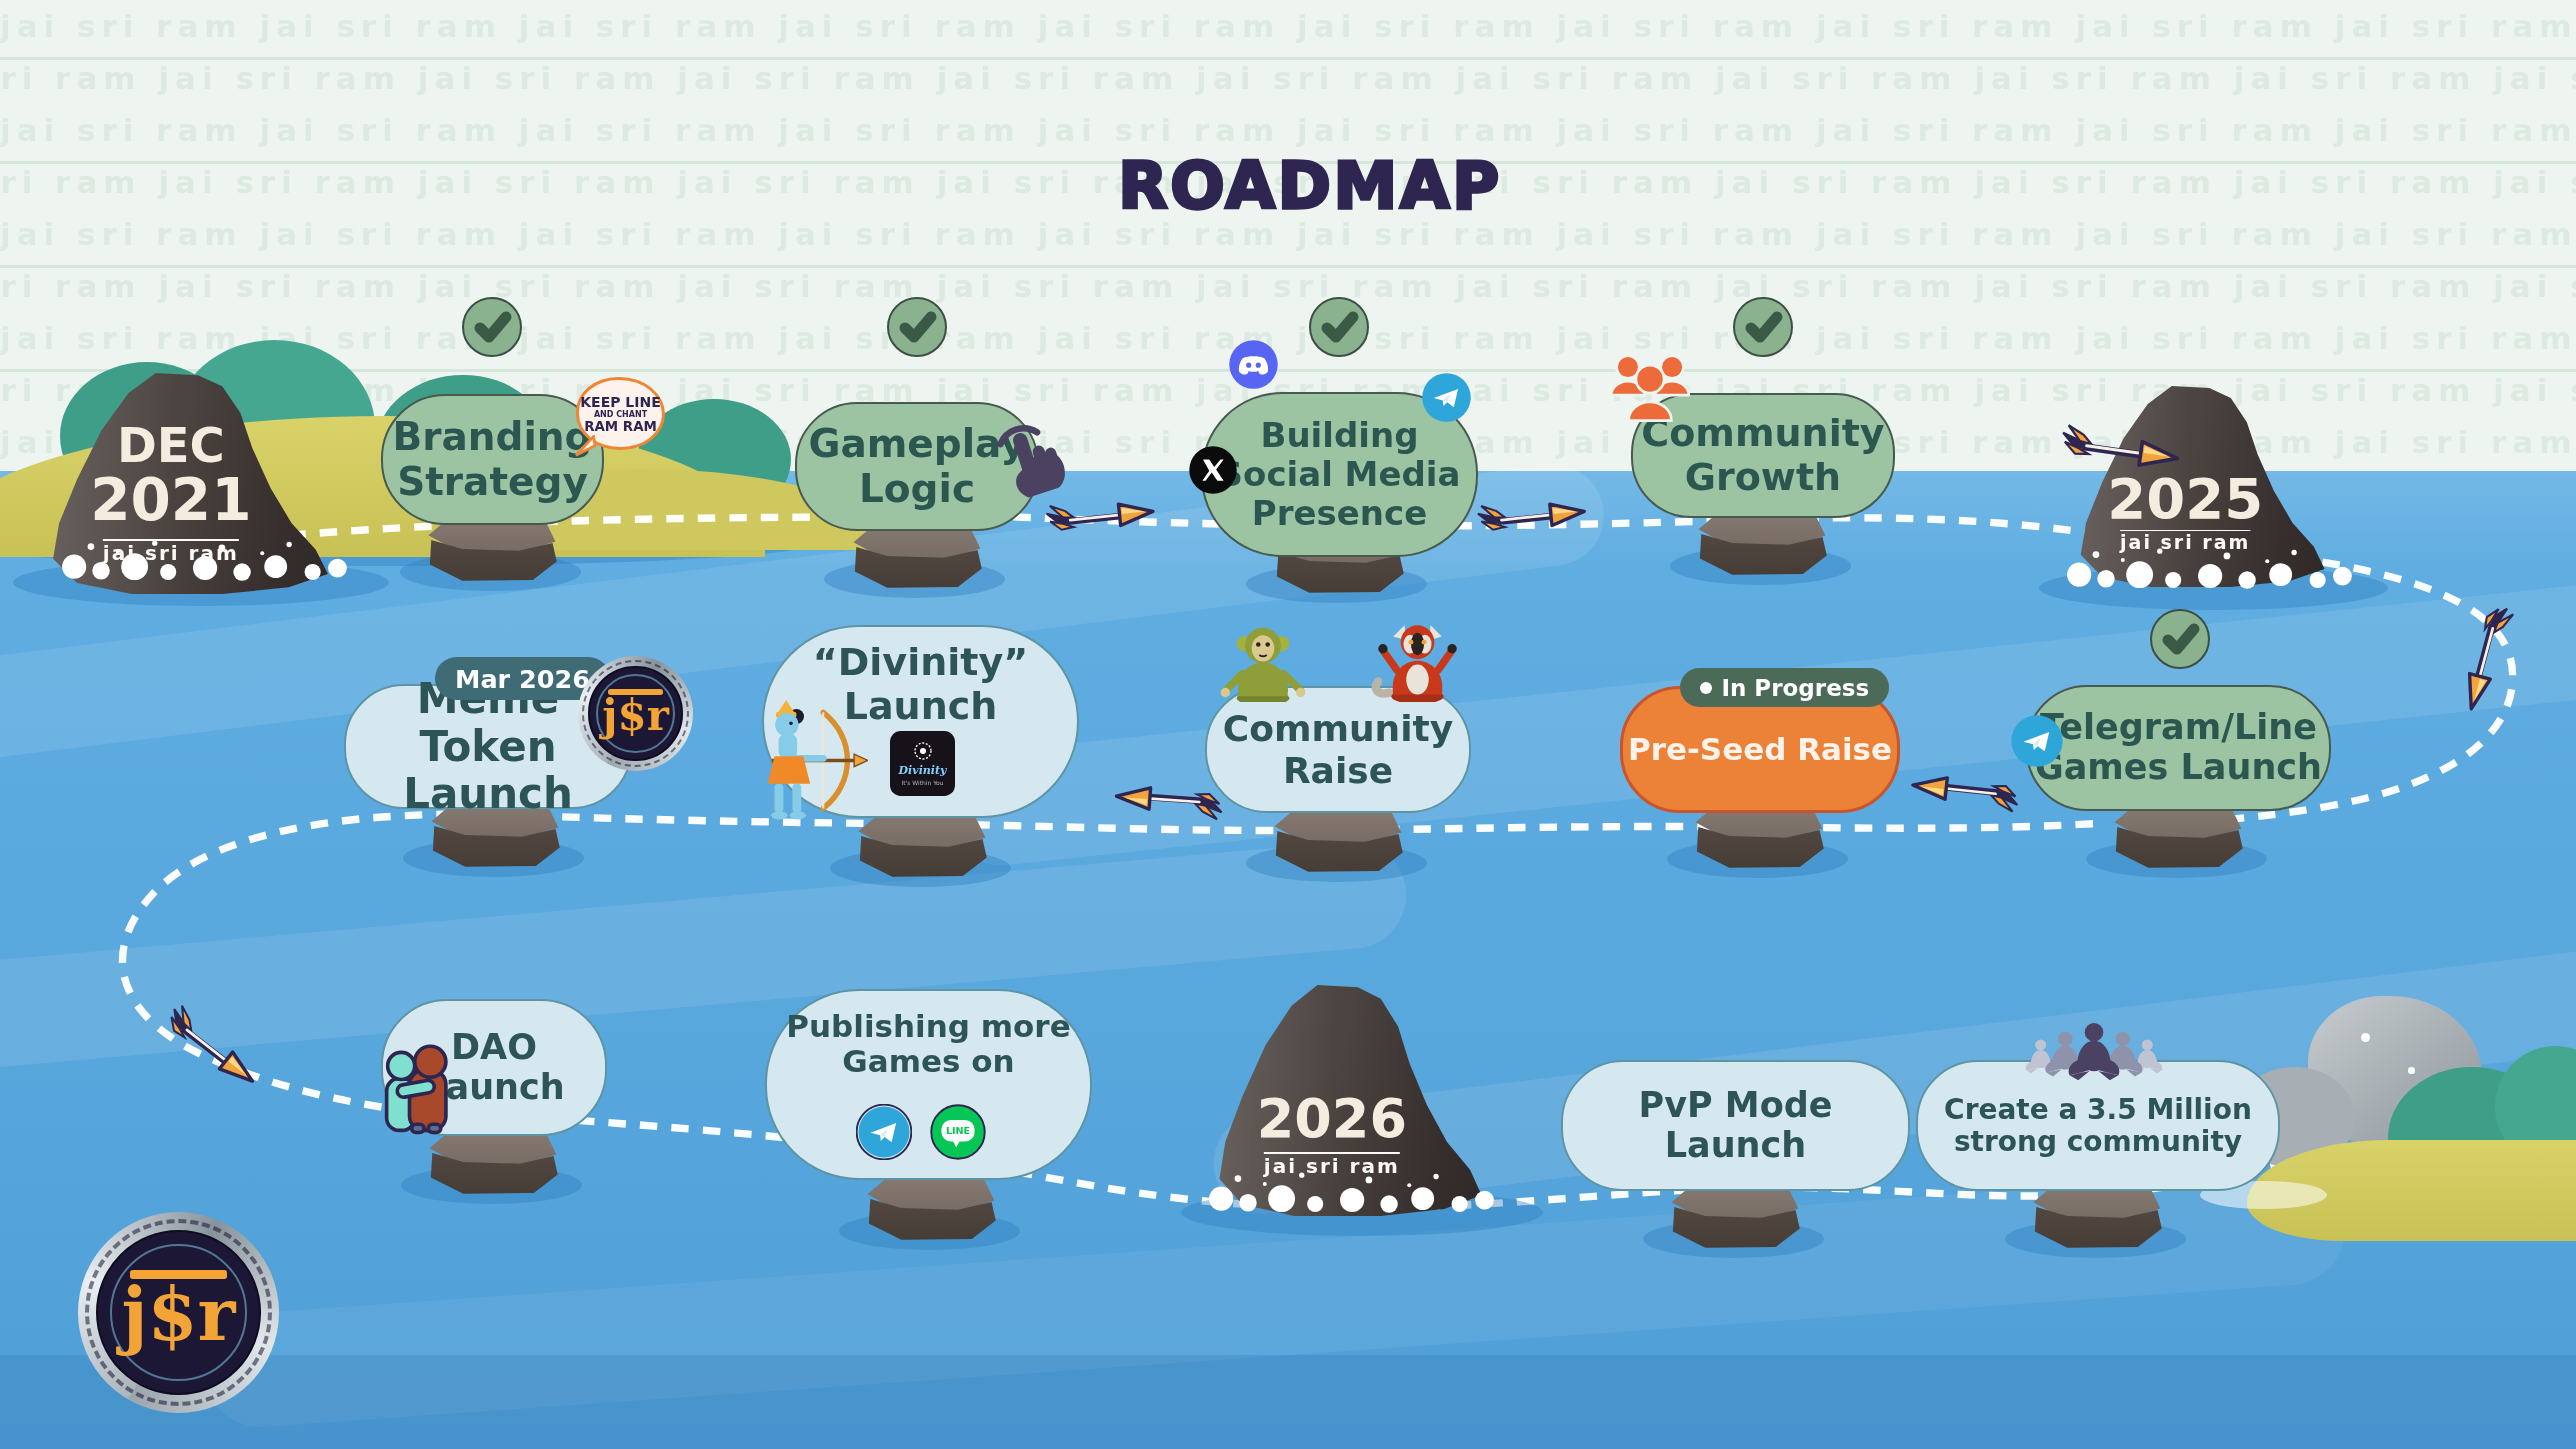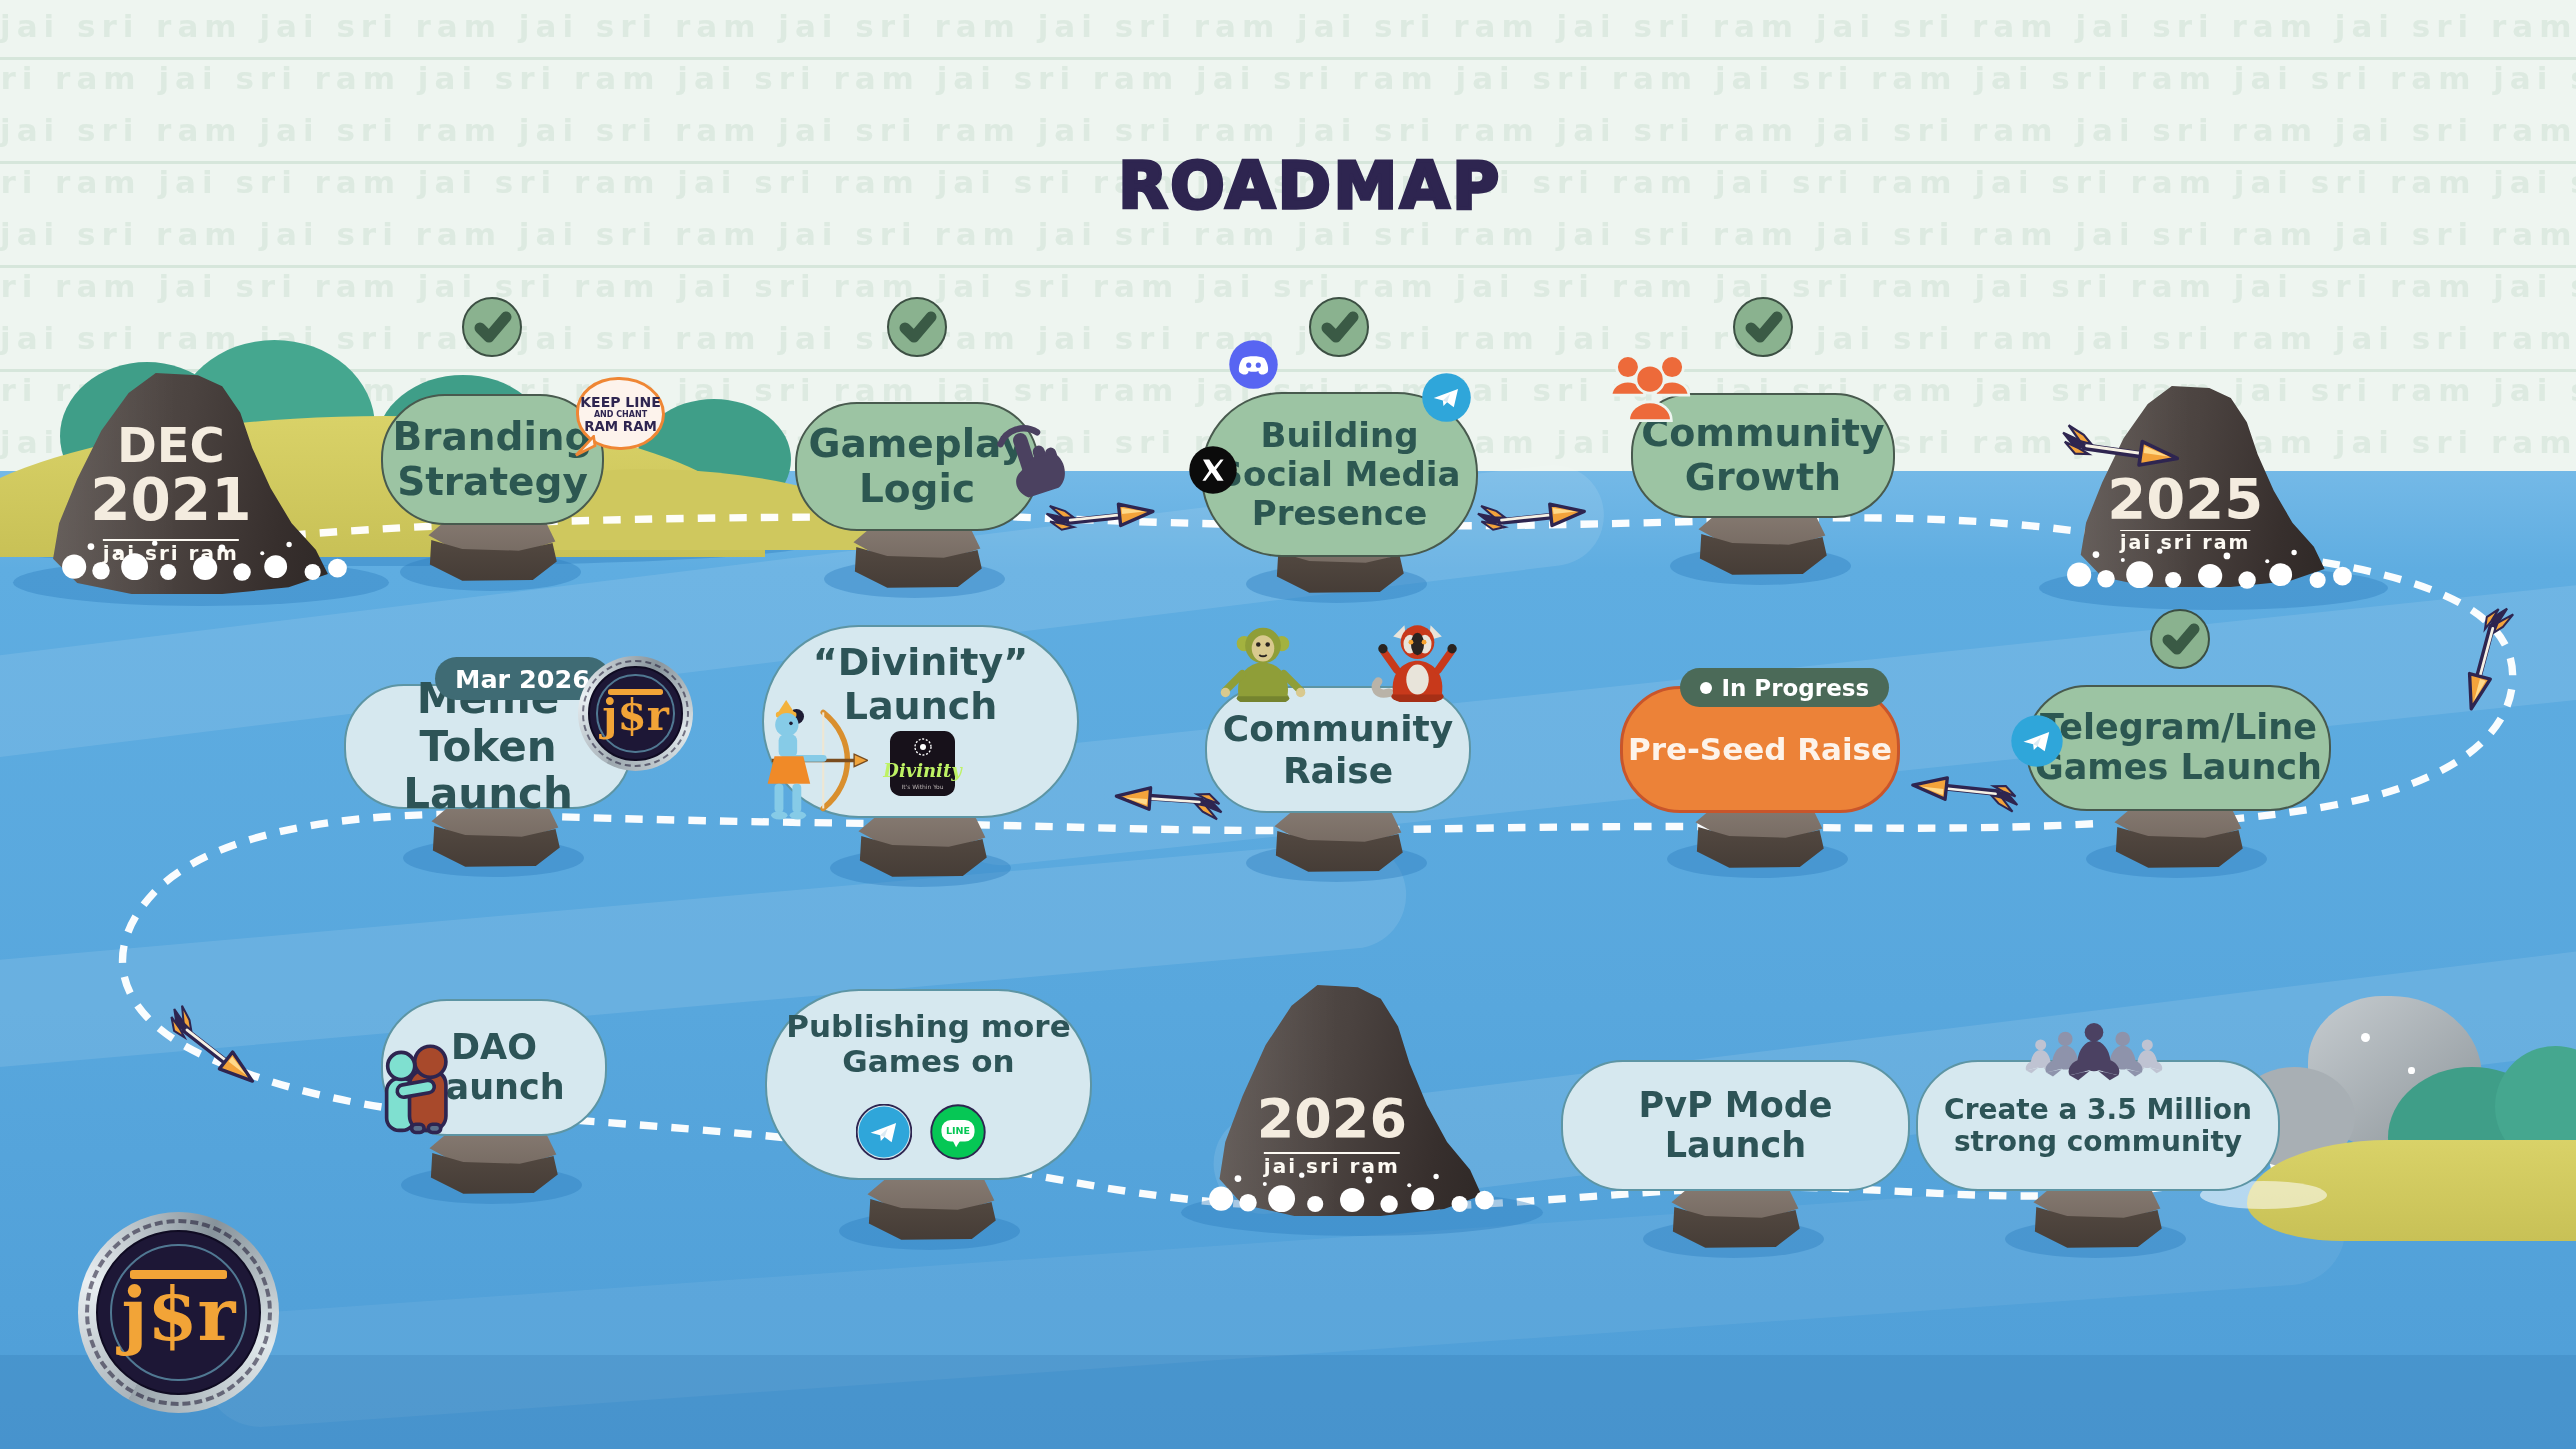--- a/index.html
+++ b/index.html
@@ -59,22 +59,22 @@
   .badge.progress{background:#4b6a58;}
   .badge.date{background:#3f6b74;}
   .badge .dot{width:12px;height:12px;border-radius:50%;background:#fff;}
   
   .speech{position:absolute;background:#fdf3ec;border:3.4px solid #ef8634;border-radius:48% 52% 50% 50%;
           display:flex;flex-direction:column;align-items:center;justify-content:center;
           color:#2e2550;font-weight:800;text-align:center;}
   
   .dtile{position:absolute;background:#17111a;border-radius:10.7px;display:flex;flex-direction:column;
          align-items:center;justify-content:center;gap:2.7px;}
-  .dtile .dname{color:#bef264;font-family:"DejaVu Serif","Liberation Serif",serif;
-         font-style:italic;font-weight:700;font-size:18px;}
+  .dtile .dname{color:#7dd3fc;font-family:"DejaVu Serif","Liberation Serif",serif;
+         font-style:italic;font-weight:700;font-size:11px;}
   .dtile .dtag{color:#b9b2b2;font-size:6px;}
   
   .coin{position:absolute;border-radius:50%;}
   .coin .rim{position:absolute;inset:0;border-radius:50%;
       background:conic-gradient(from 210deg,#aab4bb,#e9eff2 22%,#87939b 48%,#e0e8eb 72%,#9aa5ac 100%);}
   .coin .ticks{position:absolute;inset:3.5%;border-radius:50%;border:4px dashed rgba(27,21,48,.55);}
   .coin .face{position:absolute;inset:9%;border-radius:50%;background:#1d1736;border:2px solid #0f0b22;}
   .coin .ring{position:absolute;inset:16%;border-radius:50%;border:2px solid rgba(122,200,222,.55);}
   .coin .bar{position:absolute;left:26%;width:48%;top:29%;height:4.5%;background:#f2a437;border-radius:2.7px;}
   .coin .sym{position:absolute;left:0;width:100%;top:30%;text-align:center;color:#f2a437;

